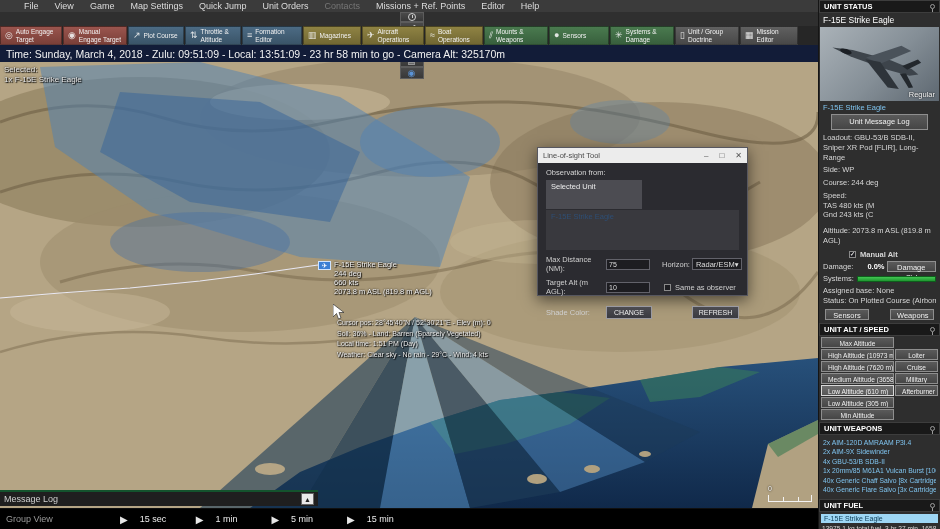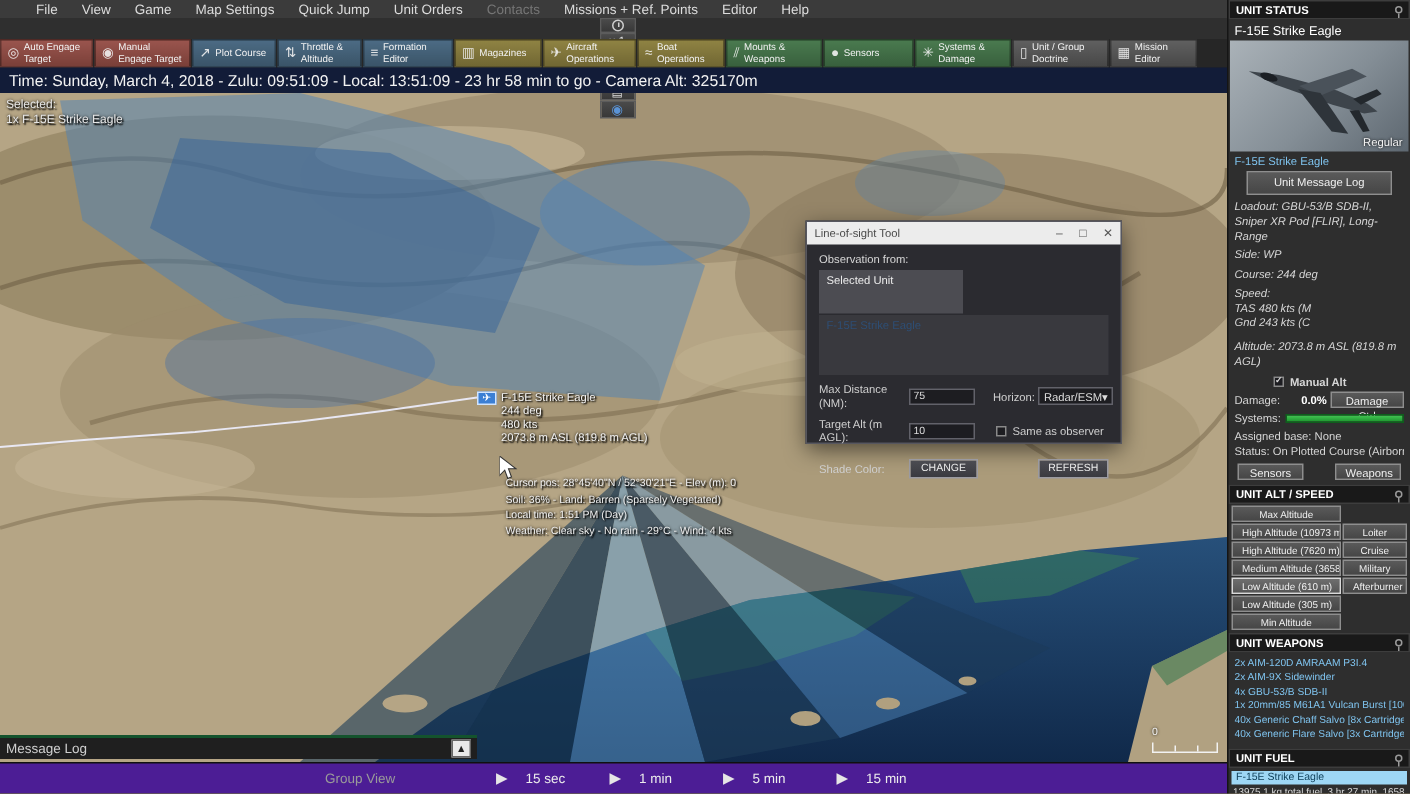--- a/index.html
+++ b/index.html
@@ -79,22 +79,22 @@
     background:#1f1f1f; border-top:2px solid #14532d; z-index:4;
     display:flex; align-items:center; justify-content:space-between; padding:0 4px;
     font-size:9px; color:#cfcfcf;
   }
   .msglog-btn { width:13px; height:12px; background:#e9e9e9; border:1px solid #666;
     display:flex; align-items:center; justify-content:center; font-size:7px; color:#222; }
 
   
   .bottombar {
     position:absolute; left:0; top:508px; width:818px; height:21px;
-    background:#4c1d95; border-top:1px solid #101010; z-index:4;
-    display:flex; align-items:center; font-size:9px; color:#ececec;justify-content:center;
+    background:#000000; border-top:1px solid #101010; z-index:4;
+    display:flex; align-items:center; font-size:9px; color:#ececec;
   }
   .groupview { color:#9a9a9a; margin-left:6px; width:88px; }
   .play { color:#e6e6e6; font-size:10px; margin:0 12px 0 26px; }
   .interval { min-width:30px; }
 
   
   .dlg {
     position:absolute; left:537px; top:147px; width:211px; height:149px;
     background:#2b2b30; border:1px solid #57575f; box-shadow:0 4px 14px rgba(0,0,0,.55);
     z-index:6; font-size:7.5px; color:#cfcfcf;
@@ -131,21 +131,21 @@
   .pin:after { content:""; position:absolute; left:1px; top:4px; width:1px; height:3px; background:#9a9a9a; }
   .unit-name { flex:0 0 auto; padding:2px 4px 1px; color:#fff; font-size:8.5px; }
   .photo { flex:0 0 72px; margin:1px 1px 0; position:relative;
     background:linear-gradient(135deg,#aab2b8 0%,#848e96 55%,#5d6770 100%); }
   .prof { position:absolute; right:4px; bottom:2px; color:#f4f4f4; font-size:7.5px; text-shadow:0 0 2px #000; }
   .unit-link { flex:0 0 auto; color:#7fc3ee; padding:2px 4px 1px; font-size:7.5px; }
   .panel-btn { background:linear-gradient(#5a5a5a,#464646); border:1px solid #8e8e8e; color:#f0f0f0;
     font-size:7.5px; text-align:center; font-family:"Liberation Sans",sans-serif; }
   .uml-btn { flex:0 0 13px; margin:1px 12px 2px; line-height:12px; display:block; width:auto; }
   .info { flex:0 0 auto; padding:1px 4px 0; line-height:1.3; }
-  .info .blk { margin-bottom:3px;font-style:italic; }
+  .info .blk { margin-bottom:3px; }
   .clip { white-space:nowrap; overflow:hidden; }
   .manual-alt { display:flex; align-items:center; gap:4px; padding:1px 0 2px 26px;font-weight:bold; }
   .damage-row { display:flex; align-items:center; gap:2px; padding:0; }
   .dmg-val { font-weight:bold; color:#fff; margin-left:12px; }
   .dmg-btn { width:50px; height:11px; line-height:10px; margin-left:auto; }
   .sys-row { display:flex; align-items:center; gap:3px; margin-top:2px; }
   .sysbar { flex:1; height:6px; background:linear-gradient(#43c653,#1f9630); border:1px solid #0e5e1c; }
   .sw-row { display:flex; justify-content:space-between; margin:3px 2px 3px; }
   .sw-btn { width:44px; height:11px; line-height:10px; }
 
@@ -315,21 +315,21 @@
       <div>Selected:</div>
       <div>1x F-15E Strike Eagle</div>
     </div>
 
     <div class="unit-icon">
         <span>✈</span>
       </div>
     <div class="map-text unit-label">
       <div>F-15E Strike Eagle</div>
       <div>244 deg</div>
-      <div>480 kts</div>
+      <div>660 kts</div>
       <div>2073.8 m ASL (819.8 m AGL)</div>
     </div>
 
     <svg class="cursor-arrow" width="12" height="16" viewBox="0 0 12 16">
       <polygon points="0,0 0,13 3.5,9.5 5.5,15 8,14 6,8.5 11,8.5" fill="#fff" stroke="#333" stroke-width="0.7"></polygon>
     </svg>
     <div class="map-text cursor-info">
       <div>Cursor pos: 28°45'40"N / 52°30'21"E - Elev (m): 0</div>
       <div>Soil: 36% - Land: Barren (Sparsely Vegetated)</div>
       <div>Local time: 1:51 PM (Day)</div>

